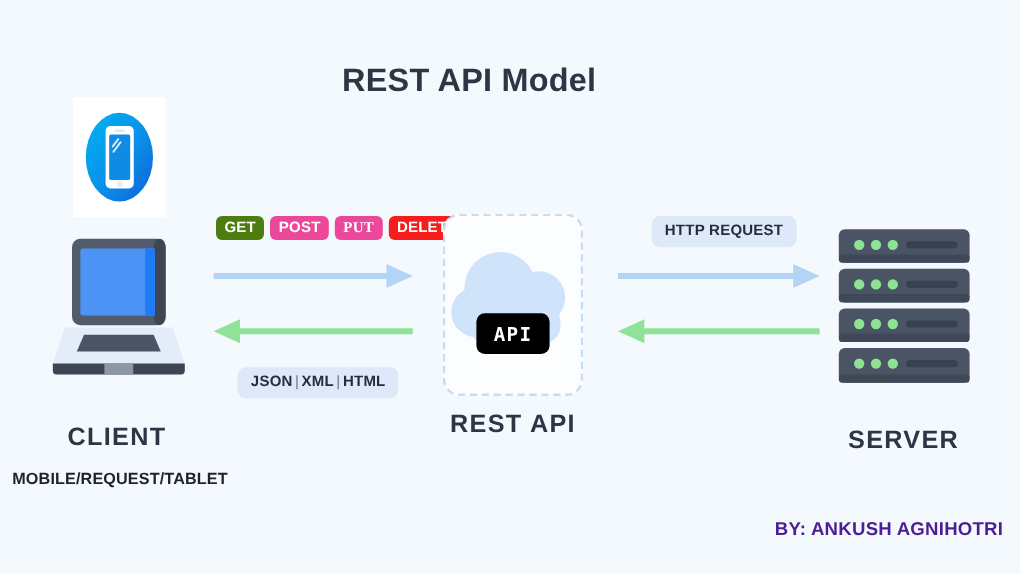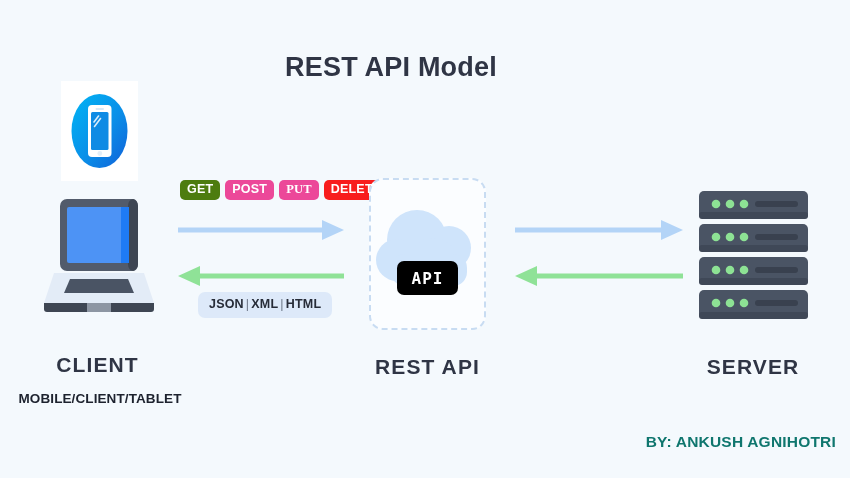--- a/index.html
+++ b/index.html
@@ -51,32 +51,32 @@
     position: absolute;
     text-align: center;
     font-size: 13.5px;
     font-weight: bold;
     letter-spacing: 0.1px;
     color: #1d222e;
   }
 
   #label-client { left: 0px;   top: 353px; width: 195px; }
   #sub-client   { left: 0px;   top: 391px; width: 200px; }
-  #label-restapi{ left: 340px; top: 355px; width: 175px; }
+  #label-restapi{ left: 340px; top: 342px; width: 175px; }
   #label-server { left: 663px; top: 355px; width: 180px; }
 
   
   .credit {
     position: absolute;
     right: 14px;
     bottom: 27px;
     font-size: 15.5px;
     font-weight: bold;
     letter-spacing: 0.2px;
-    color: #0f766e;
+    color: #4c1d95;
   }
 
   
   .phone-card {
     position: absolute;
     left: 61px;
     top: 81px;
     width: 77px;
     height: 100px;
     background: #ffffff;
@@ -124,21 +124,21 @@
     font-size: 12.5px;
     font-weight: bold;
     color: #272c38;
     letter-spacing: 0.2px;
     white-space: nowrap;
     line-height: 1.05;
   }
   .tag .sep { color: #6d7687; font-weight: normal; padding: 0 2px; }
 
   #verbs        { left: 180px; top: 180px; }
-  #tag-formats  { left: 198px; top: 292px; }
+  #tag-formats  { left: 198px; top: 306px; }
   #tag-request  { left: 543px; top: 180px; }
   #tag-response { left: 541px; top: 308px; }
 
   
   .api-box {
     position: absolute;
     left: 369px;
     top: 178px;
     width: 117px;
     height: 152px;
@@ -216,21 +216,21 @@
       <rect x="81" y="14" width="8" height="56" fill="#1f7bf5"></rect>
 
       <path d="M14 80 L104 80 L114 110 L4 110 Z" fill="#e3ecf7"></path>
       <path d="M30 86 L88 86 L94 100 L24 100 Z" fill="#4a5464"></path>
       <path d="M4 110 L114 110 L114 116 Q114 119 111 119 L7 119 Q4 119 4 116 Z" fill="#3e4653"></path>
       <rect x="47" y="110" width="24" height="9" fill="#8d96a3"></rect>
     </svg>
   </div>
 
   <div class="col-label" id="label-client">CLIENT</div>
-  <div class="col-sub" id="sub-client">MOBILE/CLIENT/TABLET</div>
+  <div class="col-sub" id="sub-client">MOBILE/REQUEST/TABLET</div>
 
   <div class="pill-row" id="verbs">
     <span class="verb v-get">GET</span>
     <span class="verb v-post">POST</span>
     <span class="verb v-put">PUT</span>
     <span class="verb v-delete">DELETE</span>
   </div>
 
   <div class="flow" style="left:176px; top:218px;">
     <svg width="170" height="24" viewBox="0 0 170 24">
@@ -259,20 +259,21 @@
         <circle cx="28" cy="82" r="21"></circle>
         <circle cx="64" cy="86" r="26"></circle>
         <rect x="22" y="76" width="76" height="32" rx="14"></rect>
       </g>
     </svg>
   </div>
   <div class="api-badge">API</div>
 
   <div class="col-label" id="label-restapi">REST API</div>
 
+  <div class="tag" id="tag-request">HTTP REQUEST</div>
 
   <div class="flow" style="left:513px; top:218px;">
     <svg width="172" height="24" viewBox="0 0 172 24">
       <line x1="2" y1="12" x2="150" y2="12" stroke="#b3d4f7" stroke-width="5"></line>
       <path d="M148 2 L170 12 L148 22 Z" fill="#b3d4f7"></path>
     </svg>
   </div>
 
   <div class="flow" style="left:513px; top:264px;">
     <svg width="172" height="24" viewBox="0 0 172 24">

